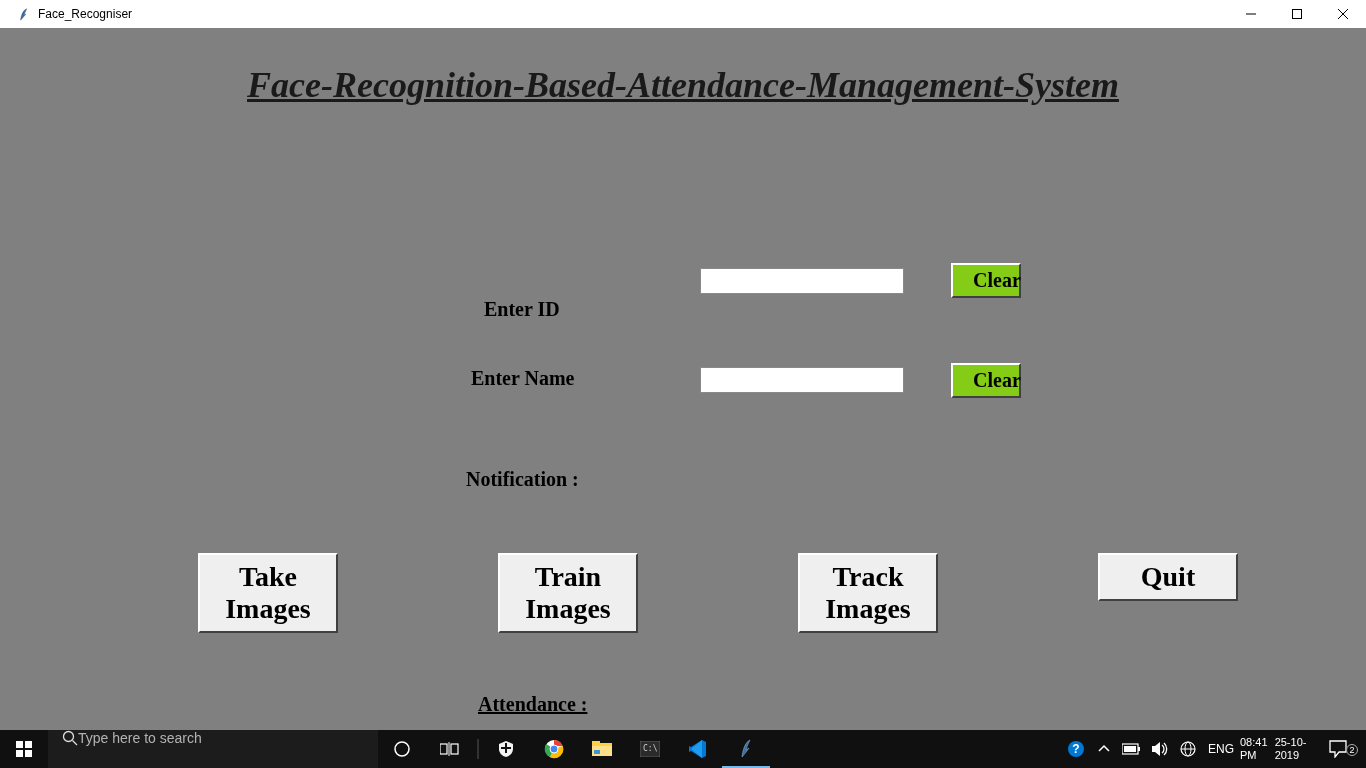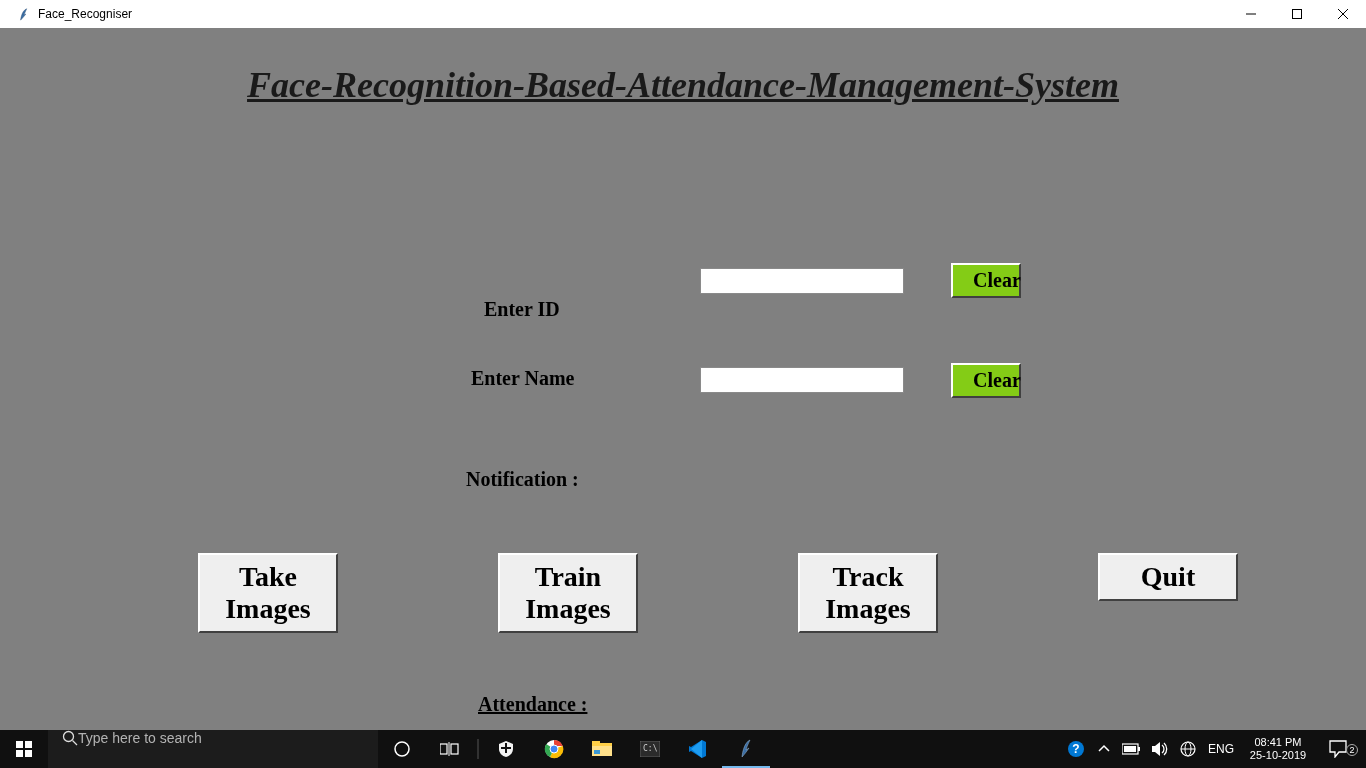--- a/index.html
+++ b/index.html
@@ -155,21 +155,21 @@
       display: flex;
       align-items: center;
       gap: 0;
     }
     .tray .tb-btn { width: 28px; }
     .lang {
       width: 38px; display:flex; align-items:center; justify-content:center;
       font-size:12px; color:#fff; cursor:pointer;
     }
     .clock {
-      width: 76px; display:flex; flex-direction:column; align-items:center; justify-content:center;
+      width: 76px; display:flex; flex-direction:row; align-items:center; justify-content:center;
       font-size:11px; line-height:13px; color:#fff; cursor:pointer;
     }
     .action-center { width:44px; display:flex; align-items:center; justify-content:center; cursor:pointer; }
     .show-desktop { width:6px; border-left:1px solid #444; cursor:pointer; }
 
     svg { pointer-events: none; }
   </style>
 </head>
 <body>
 

